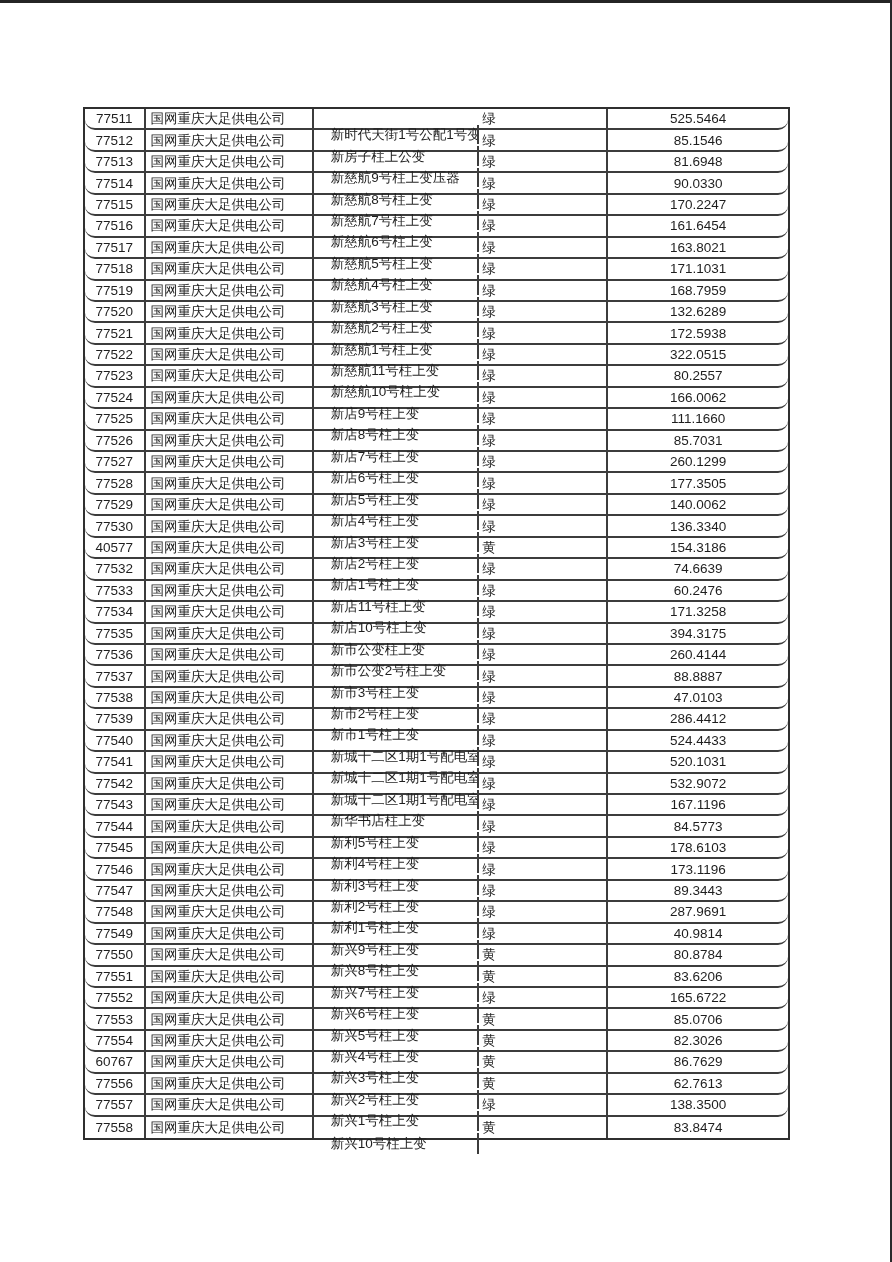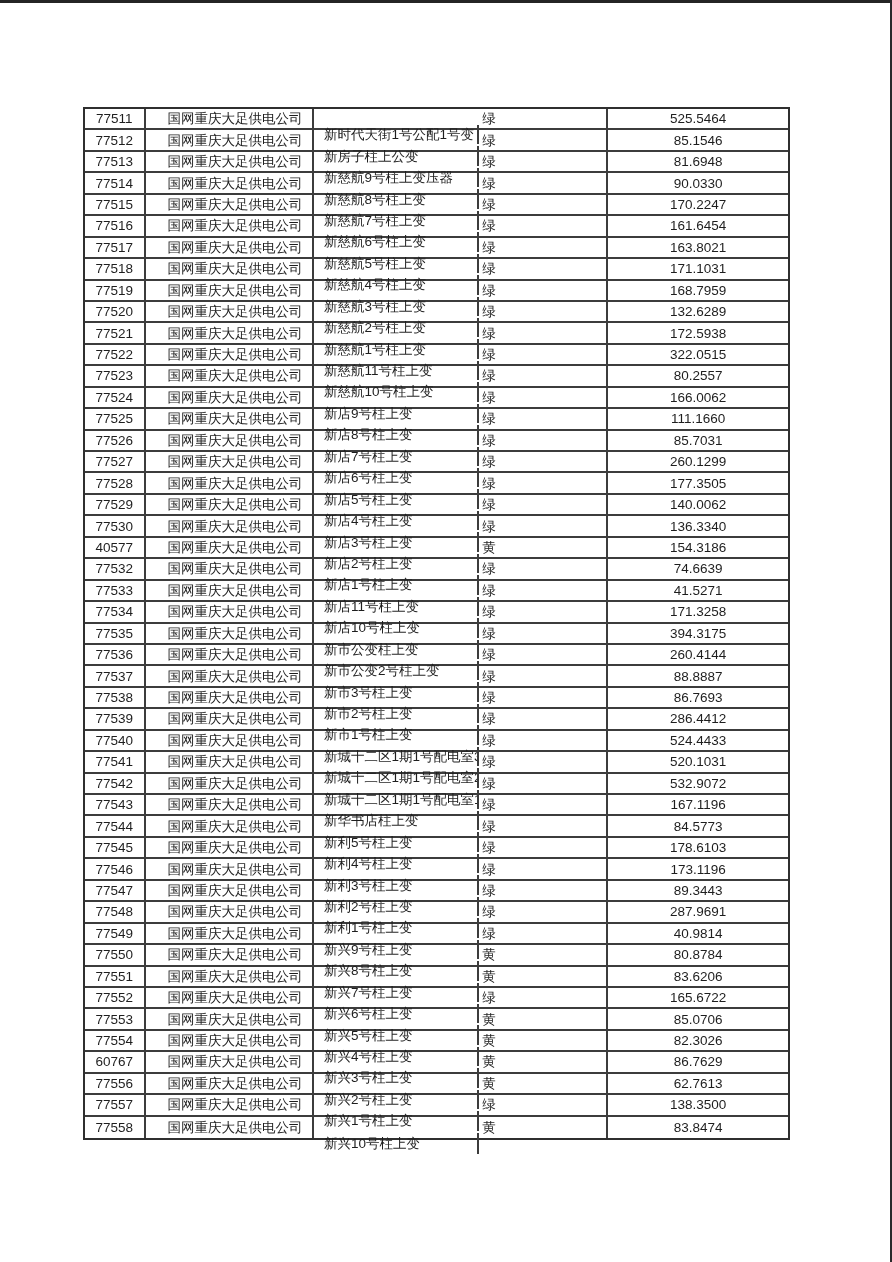--- a/index.html
+++ b/index.html
@@ -34,38 +34,39 @@
     width: 703px;
     border: 2px solid #2f2f2f;
     background: #ffffff;
   }
   .row {
     display: flex;
     height: 21.44px;
     box-sizing: border-box;
     border-bottom: 2px solid #3c3c3c;
     align-items: center;
+    border-radius: 10px;
   }
   .row:last-child {
     border-bottom: none;
   }
   .cell {
     box-sizing: border-box;
     height: 100%;
     border-right: 2px solid #3c3c3c;
     font-size: 13.5px;
     line-height: 19px;
     white-space: nowrap;
     overflow: hidden;
     display: flex;
     align-items: center;
   }
   .c-id      { width: 62px;  justify-content: center; }
-  .c-company { width: 172px; padding-left: 22px; }
-  .c-name    { width: 169px; padding-left: 10px; margin-top: 32px; }
+  .c-company { width: 172px; padding-left: 5px; }
+  .c-name    { width: 169px; padding-left: 17px; margin-top: 32px; }
   .c-status  { width: 132px; padding-left: 3px; }
   .c-value   { width: 184px; justify-content: center; border-right: none; text-align: center; }
 </style>
 </head>
 <body>
 
 <div>
   <div class="edge-top"></div>
   <div class="edge-right"></div>
 
@@ -244,21 +245,21 @@
       <div class="cell c-name">新店1号柱上变</div>
       <div class="cell c-status">绿</div>
       <div class="cell c-value">74.6639</div>
     </div>
 
     <div class="row">
       <div class="cell c-id">77533</div>
       <div class="cell c-company">国网重庆大足供电公司</div>
       <div class="cell c-name">新店11号柱上变</div>
       <div class="cell c-status">绿</div>
-      <div class="cell c-value">41.5271</div>
+      <div class="cell c-value">60.2476</div>
     </div>
 
     <div class="row">
       <div class="cell c-id">77534</div>
       <div class="cell c-company">国网重庆大足供电公司</div>
       <div class="cell c-name">新店10号柱上变</div>
       <div class="cell c-status">绿</div>
       <div class="cell c-value">171.3258</div>
     </div>
 
@@ -284,21 +285,21 @@
       <div class="cell c-name">新市3号柱上变</div>
       <div class="cell c-status">绿</div>
       <div class="cell c-value">88.8887</div>
     </div>
 
     <div class="row">
       <div class="cell c-id">77538</div>
       <div class="cell c-company">国网重庆大足供电公司</div>
       <div class="cell c-name">新市2号柱上变</div>
       <div class="cell c-status">绿</div>
-      <div class="cell c-value">86.7693</div>
+      <div class="cell c-value">47.0103</div>
     </div>
 
     <div class="row">
       <div class="cell c-id">77539</div>
       <div class="cell c-company">国网重庆大足供电公司</div>
       <div class="cell c-name">新市1号柱上变</div>
       <div class="cell c-status">绿</div>
       <div class="cell c-value">286.4412</div>
     </div>
 

